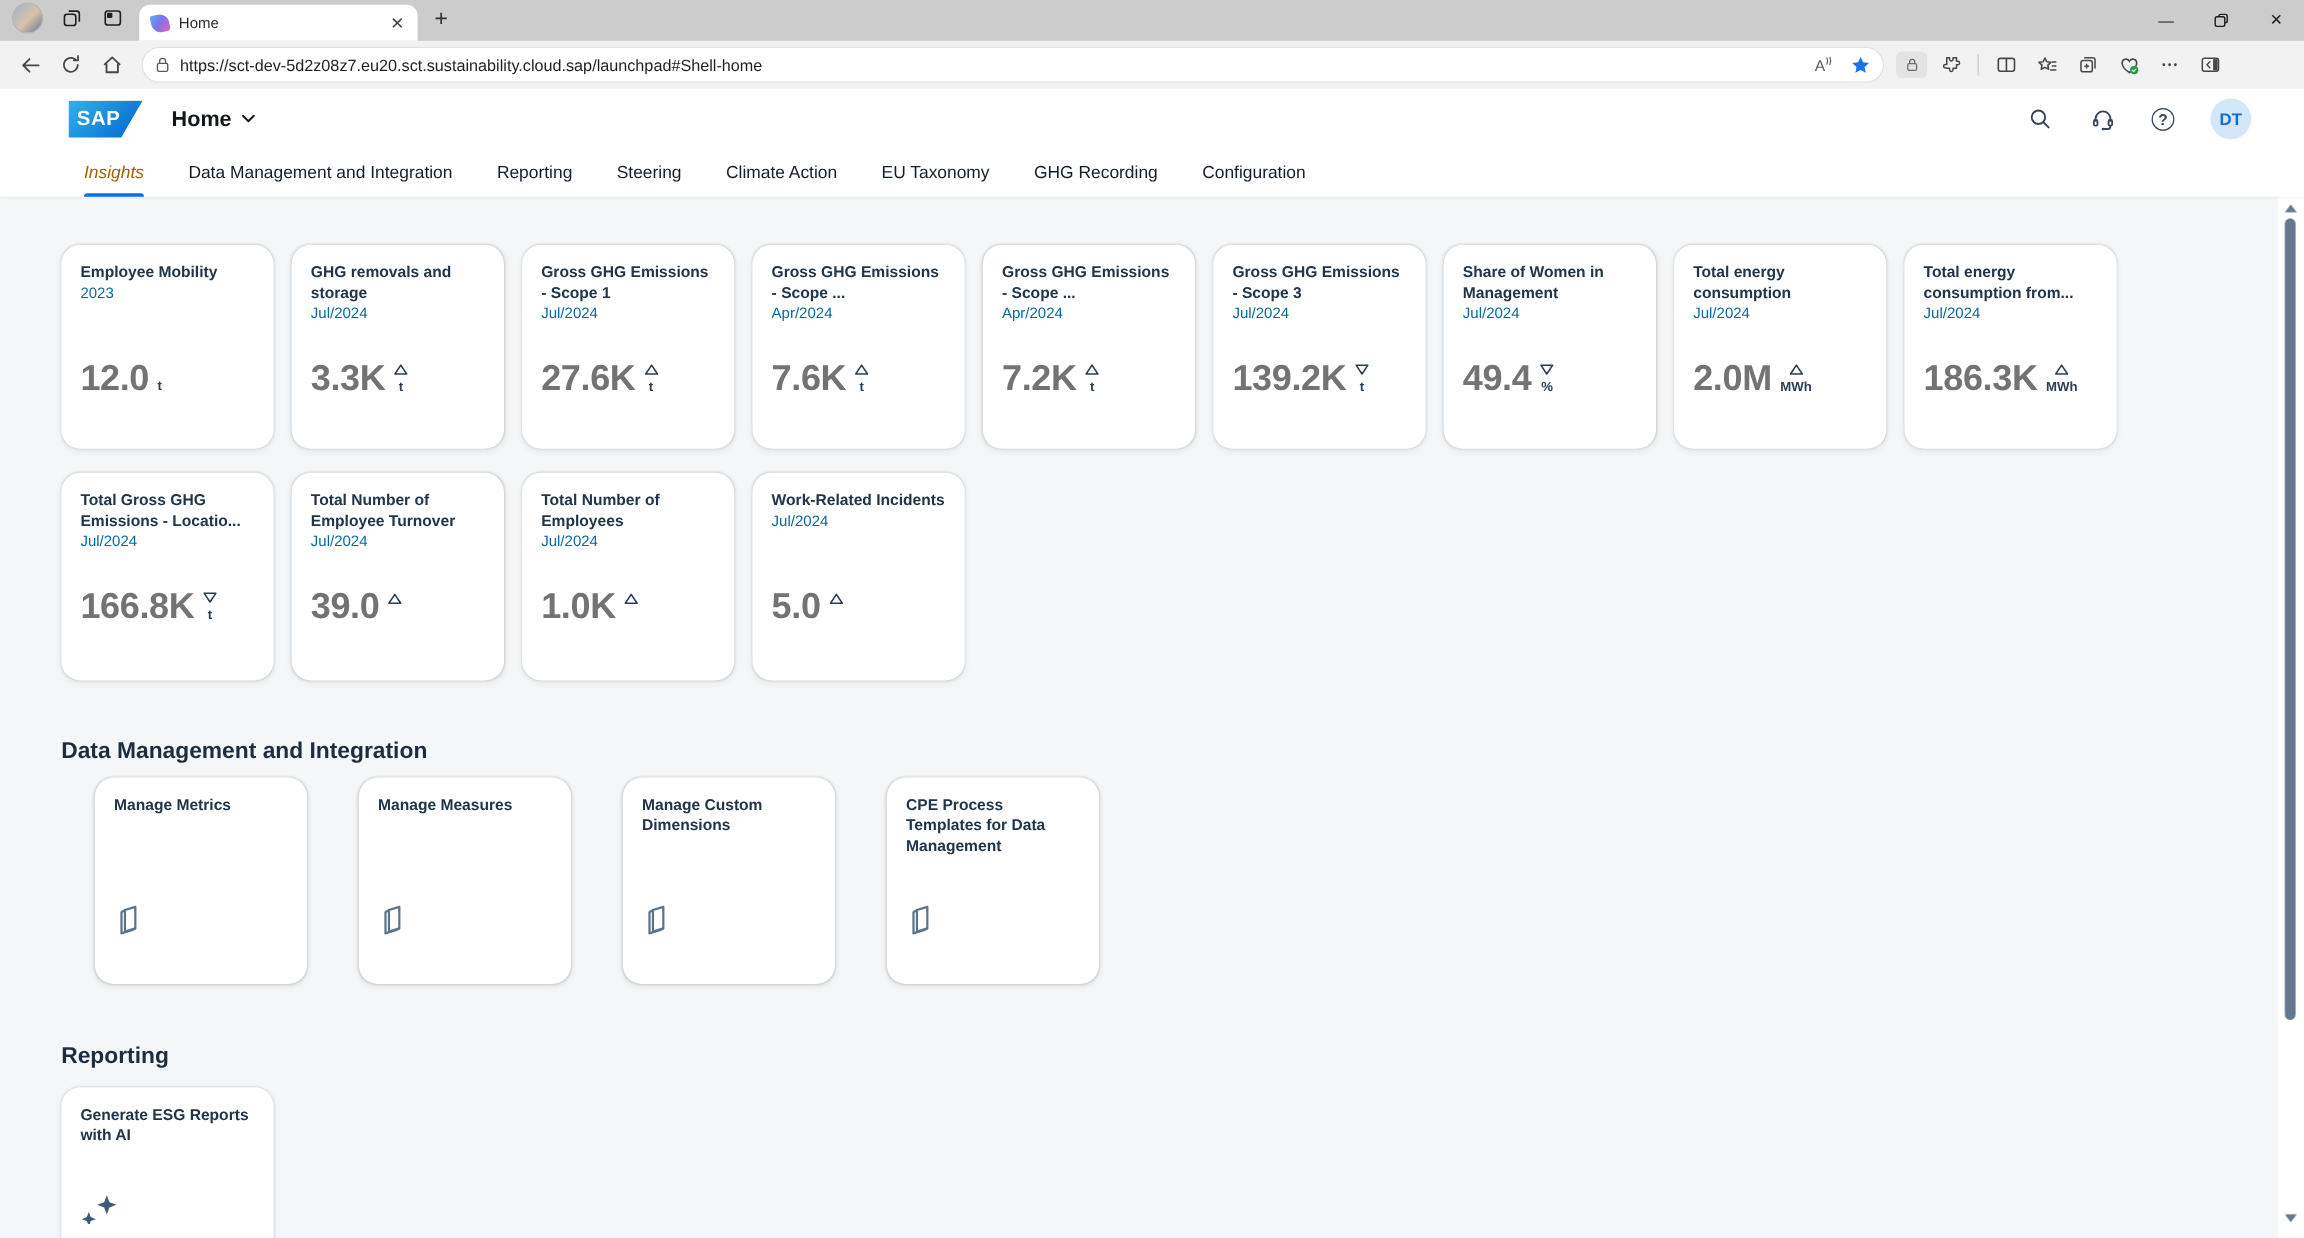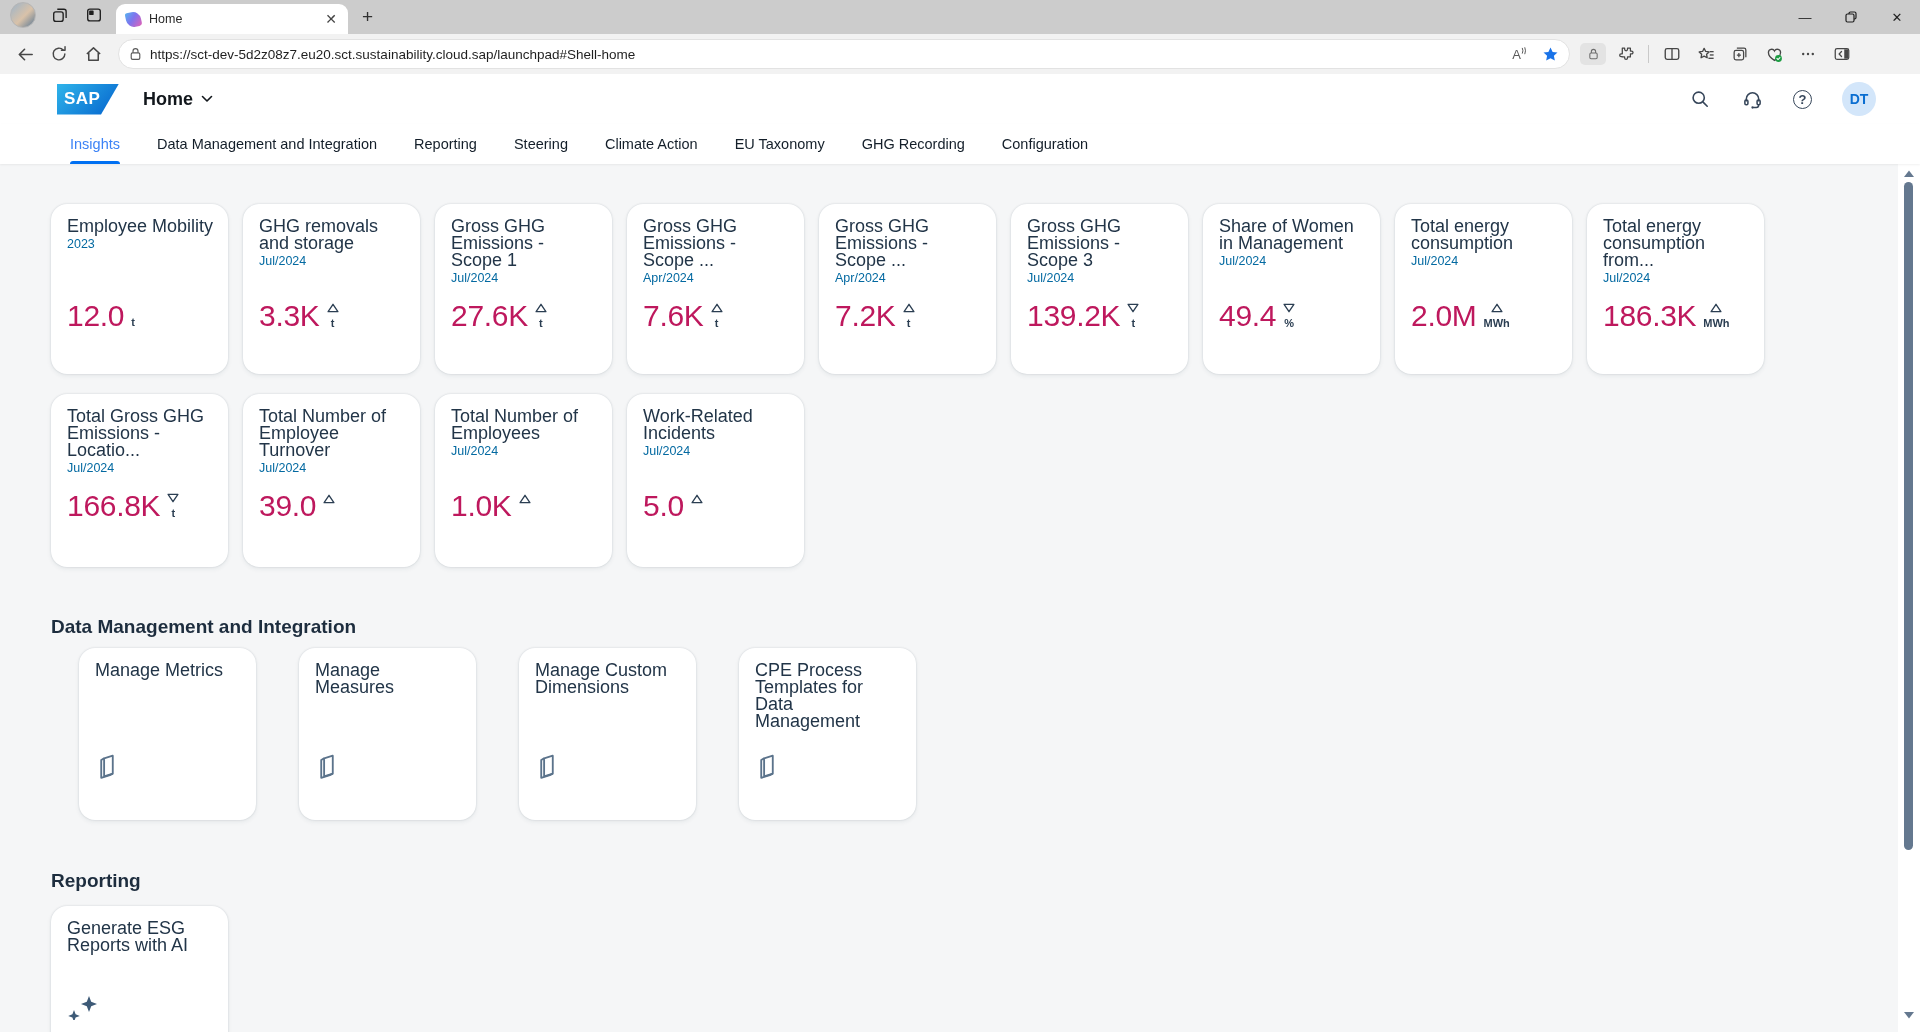--- a/index.html
+++ b/index.html
@@ -48,35 +48,35 @@
   .help-circle { width:19px; height:19px; border:1.6px solid #36465a; border-radius:50%; color:#36465a;
     font-size:13px; font-weight:700; display:flex; align-items:center; justify-content:center; cursor:pointer; }
   .user-avatar { width:34px; height:34px; border-radius:50%; background:#d3e6fa; color:#0a6ed1;
     font-size:14px; font-weight:700; display:flex; align-items:center; justify-content:center; cursor:pointer; }
 
   
   .sap-nav { height:40px; background:#fff; display:flex; align-items:stretch; padding-left:70px;
     box-shadow:0 1px 2px rgba(0,0,0,.06); position:relative; z-index:2; }
   .nav-tabs { display:flex; gap:37px; }
   .nav-tab { display:flex; align-items:center; font-size:14.5px; color:#131e29; cursor:pointer; position:relative; }
-  .nav-tab.active { color:#3b82f6; }
+  .nav-tab.active { color:#a16207;font-style:italic; }
   .nav-tab.active::after { content:""; position:absolute; left:0; right:0; bottom:0; height:3px;
     background:var(--accent,#0070f2); border-radius:3px 3px 0 0; }
 
   
   .content { height:868px; padding:40px 30px 0 51px; overflow:hidden; }
   .kpi-row { display:flex; gap:15px; margin-bottom:20px; }
   .tile { width:177px; background:#fff; border-radius:16px; position:relative;
     box-shadow:0 0 2px rgba(34,54,73,.18),0 2px 5px rgba(34,54,73,.07); padding:14px 14px 0 16px; cursor:pointer; }
   .kpi-tile { height:170px; }
   .kpi-row.second .kpi-tile { height:173px; }
-  .tile-title { font-size:18px; font-weight:400; color:#223548; line-height:17px; }
+  .tile-title { font-size:13px; font-weight:700; color:#223548; line-height:17px; }
   .tile-sub { font-size:12.5px; color:#0369a1; margin-top:2px; }
   .kpi-value-row { position:absolute; left:16px; top:96px; display:flex; align-items:flex-end; }
-  .kpi-value { font-size:30px; font-weight:400; color:#be185d; line-height:32px; letter-spacing:-.3px; }
+  .kpi-value { font-size:30px; font-weight:700; color:#737373; line-height:32px; letter-spacing:-.3px; }
   .kpi-indicator { display:flex; flex-direction:column; margin-left:7px; height:30px; align-items:center; }
   .kpi-indicator.both { justify-content:space-between; padding:1px 0 3px; }
   .kpi-indicator.top-only { justify-content:flex-start; padding-top:2px; }
   .kpi-indicator.base-only { justify-content:flex-end; padding-bottom:4px; }
   .kpi-unit { font-size:11px; font-weight:700; color:#2b3e52; line-height:11px; }
   .tri { display:block; }
 
   .section-title { font-size:19px; font-weight:700; color:#1d2d3e; }
   .section-title.dm { margin:49px 0 10px; }
   .section-title.rep { margin:50px 0 14px; }

